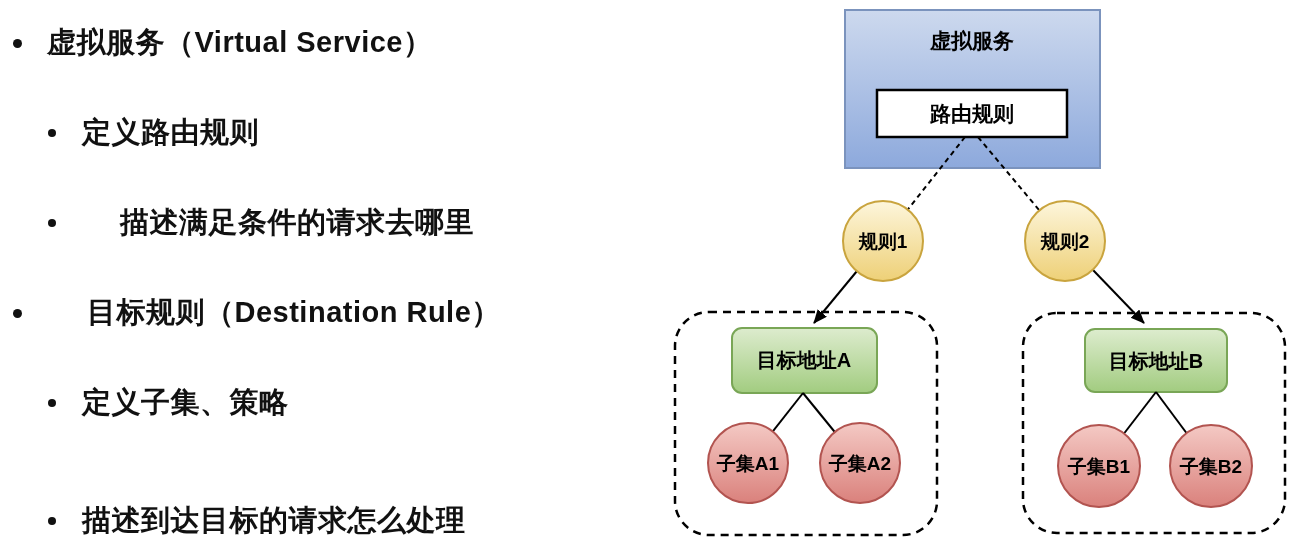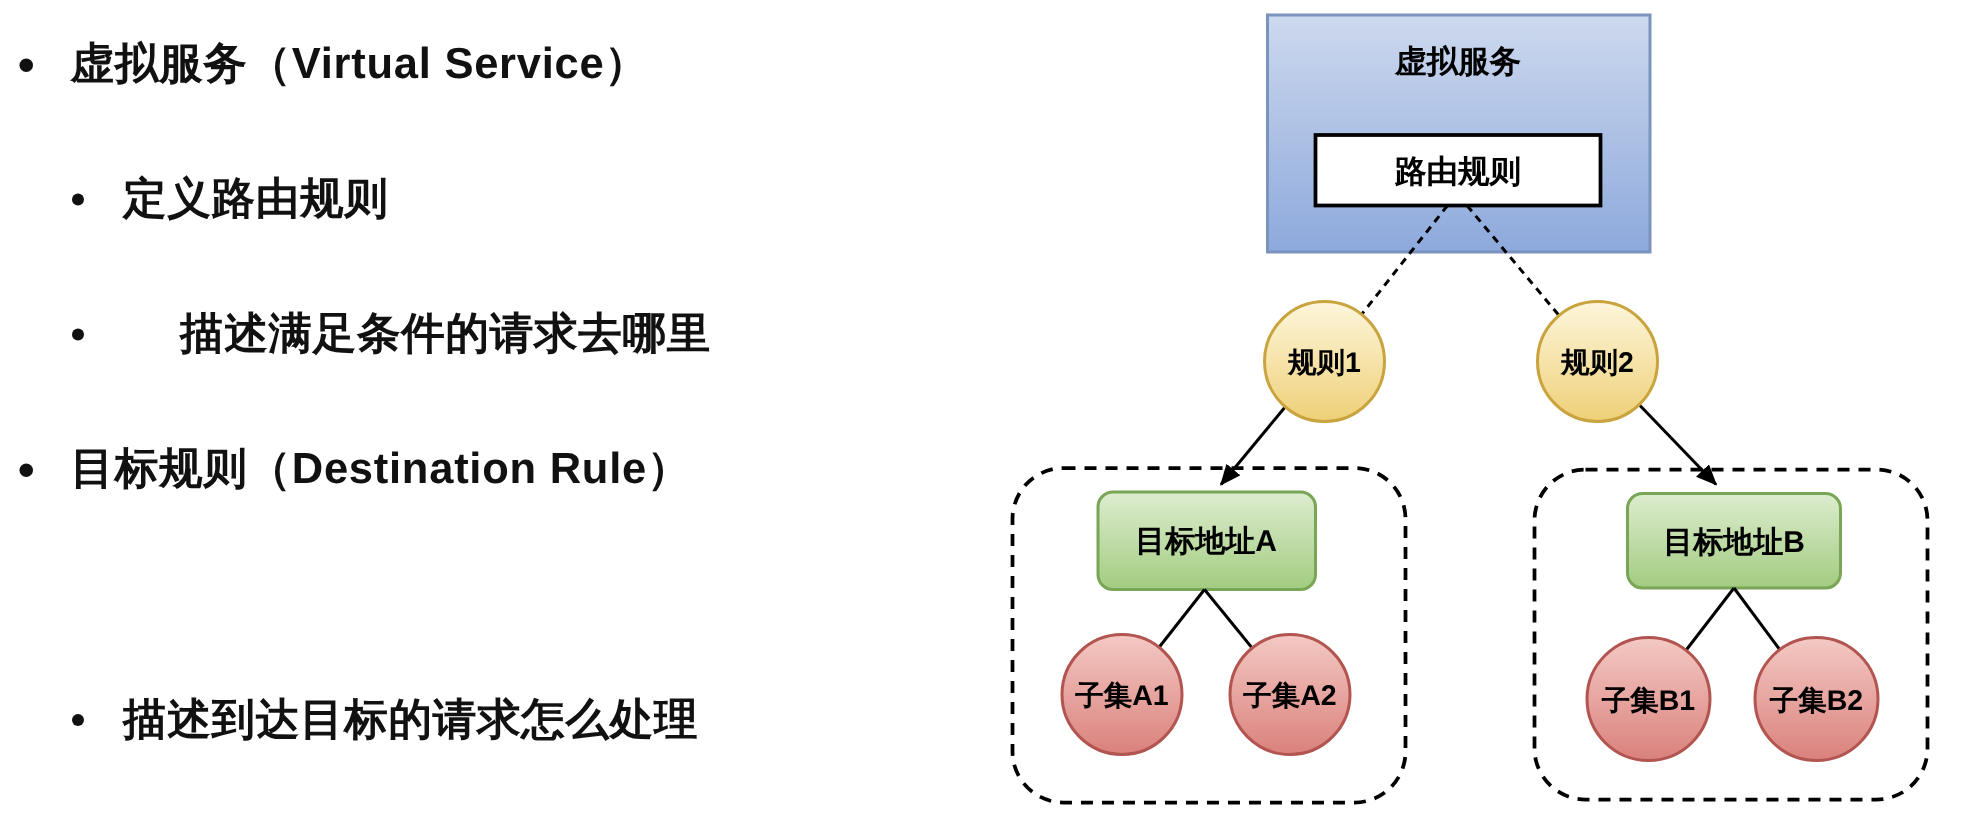--- a/index.html
+++ b/index.html
@@ -31,23 +31,23 @@
     flex: 0 0 auto;
   }
   .brow.l1 { left: 13px; }
   .brow.l2 { left: 48px; }
   .brow.l1 .dot { width: 9px; height: 9px; margin-right: 25px; }
   .brow.l2 .dot { width: 8px; height: 8px; margin-right: 26px; }
   
   .r1 { top: 26px; }
   .r2 { top: 116px; }
   .r3 { top: 206px; gap: 38px; }
-  .r4 { top: 296px; }
+  .r4 { top: 296px; gap: 40px; }
   .r5 { top: 386px; }
-  .r6 { top: 463px; }
+  .r6 { top: 504px; }
   
   svg.diagram { position: absolute; left: 0; top: 0; }
   svg.diagram text {
     font-family: "Liberation Sans", sans-serif;
     font-weight: bold;
     fill: #000000;
   }
   .t-vs   { font-size: 21px; }
   .t-rr   { font-size: 21px; }
   .t-rule { font-size: 19px; }
@@ -68,20 +68,24 @@
       <span class="dot"></span>
       <span>虚拟服务（Virtual Service）</span>
     </div>
     <div class="brow l2 r3">
       <span class="dot"></span>
       <span>描述满足条件的请求去哪里</span>
     </div>
     <div class="brow l1 r4">
       <span class="dot"></span>
       <span>目标规则（Destination Rule）</span>
+    </div>
+    <div class="brow l2 r5">
+      <span class="dot"></span>
+      <span>定义子集、策略</span>
     </div>
     <div class="brow l2 r6">
       <span class="dot"></span>
       <span>描述到达目标的请求怎么处理</span>
     </div>
   </div>
 
   <svg class="diagram" width="1308" height="548" viewBox="0 0 1308 548">
     <defs>
       <linearGradient id="blueGrad" x1="0" y1="0" x2="0" y2="1">

